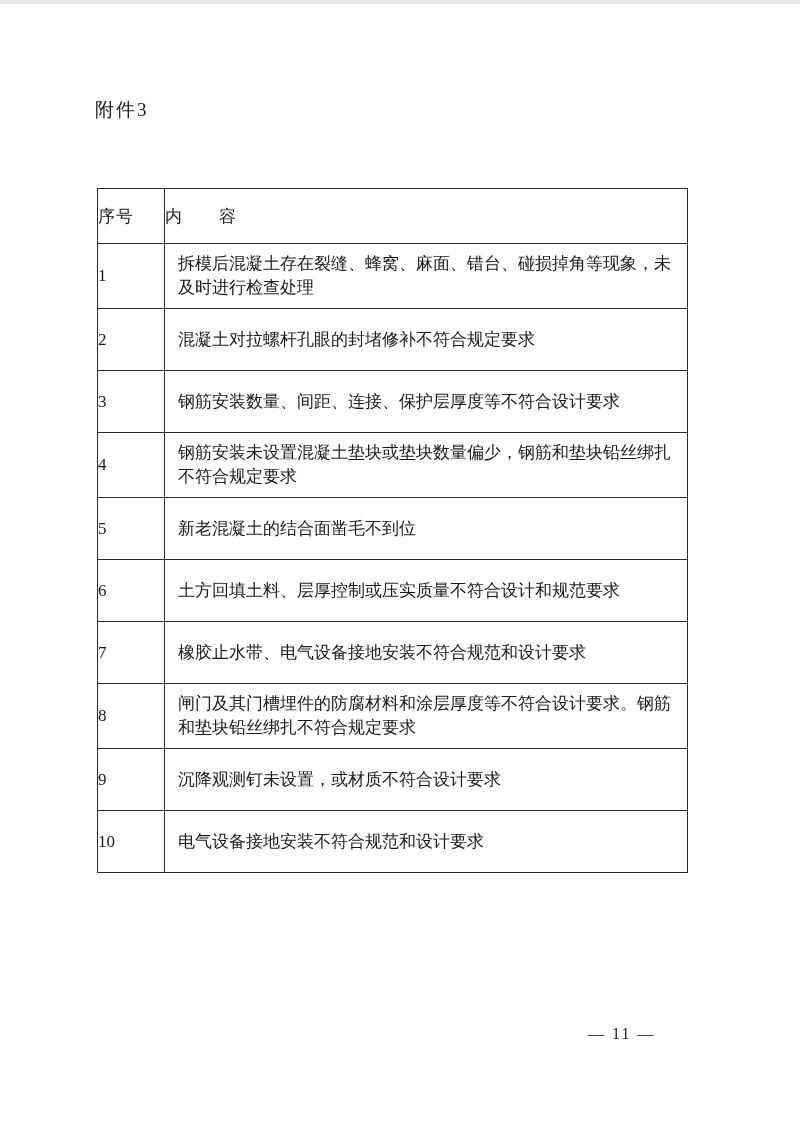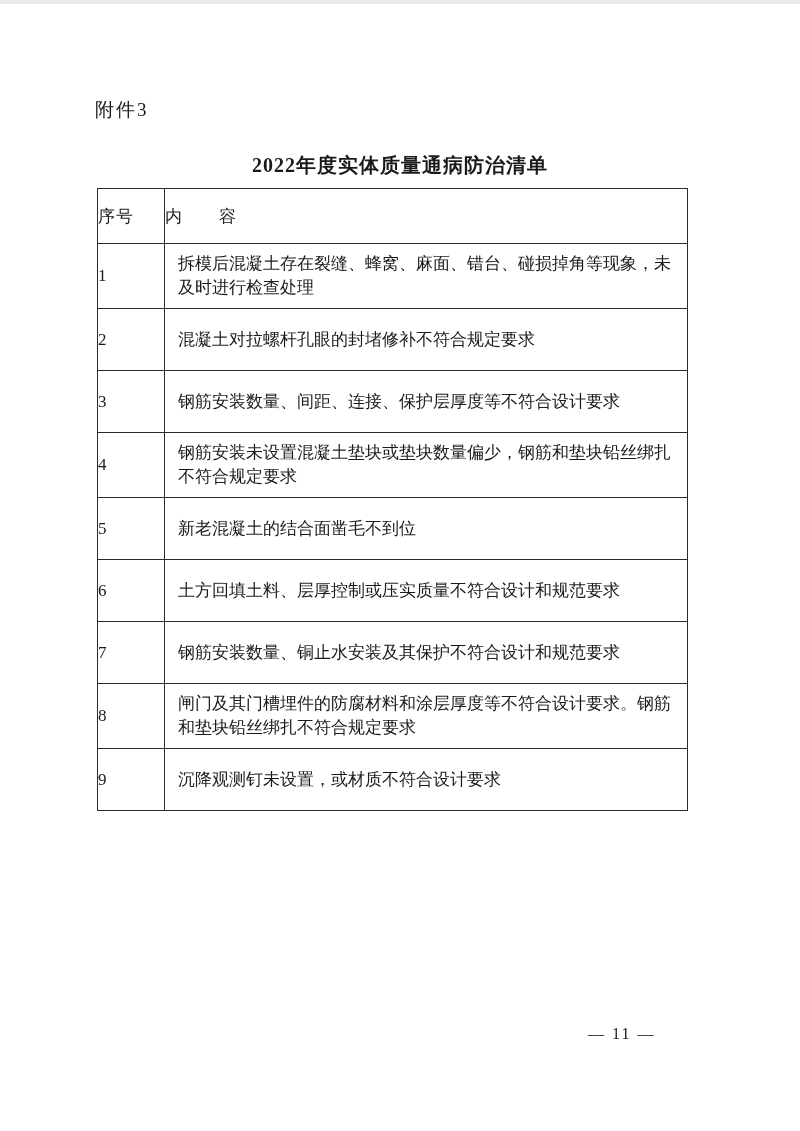--- a/index.html
+++ b/index.html
@@ -74,21 +74,20 @@
     letter-spacing: 2px;
   }
 </style>
 </head>
 <body>
 
 <div class="page">
 
   <div class="attachment-label">附件3</div>
 
-  <div class="doc-title">2022年度实体质量通病防治清单</div>
 
   <table class="defects-table">
     <thead>
       <tr>
         <th class="col-num">序号</th>
         <th class="col-content">内　　容</th>
       </tr>
     </thead>
     <tbody>
         <tr>
@@ -110,28 +109,32 @@
         <tr>
           <td class="col-num">5</td>
           <td class="col-content">新老混凝土的结合面凿毛不到位</td>
         </tr>
         <tr>
           <td class="col-num">6</td>
           <td class="col-content">土方回填土料、层厚控制或压实质量不符合设计和规范要求</td>
         </tr>
         <tr>
           <td class="col-num">7</td>
-          <td class="col-content">钢筋安装数量、铜止水安装及其保护不符合设计和规范要求</td>
+          <td class="col-content">橡胶止水带、电气设备接地安装不符合规范和设计要求</td>
         </tr>
         <tr>
           <td class="col-num">8</td>
           <td class="col-content">闸门及其门槽埋件的防腐材料和涂层厚度等不符合设计要求。钢筋和垫块铅丝绑扎不符合规定要求</td>
         </tr>
         <tr>
           <td class="col-num">9</td>
           <td class="col-content">沉降观测钉未设置，或材质不符合设计要求</td>
         </tr>
+        <tr>
+          <td class="col-num">10</td>
+          <td class="col-content">电气设备接地安装不符合规范和设计要求</td>
+        </tr>
       </tbody>
   </table>
 
   <div class="page-number">— 11 —</div>
 
 </div>
 
 </body></html>

